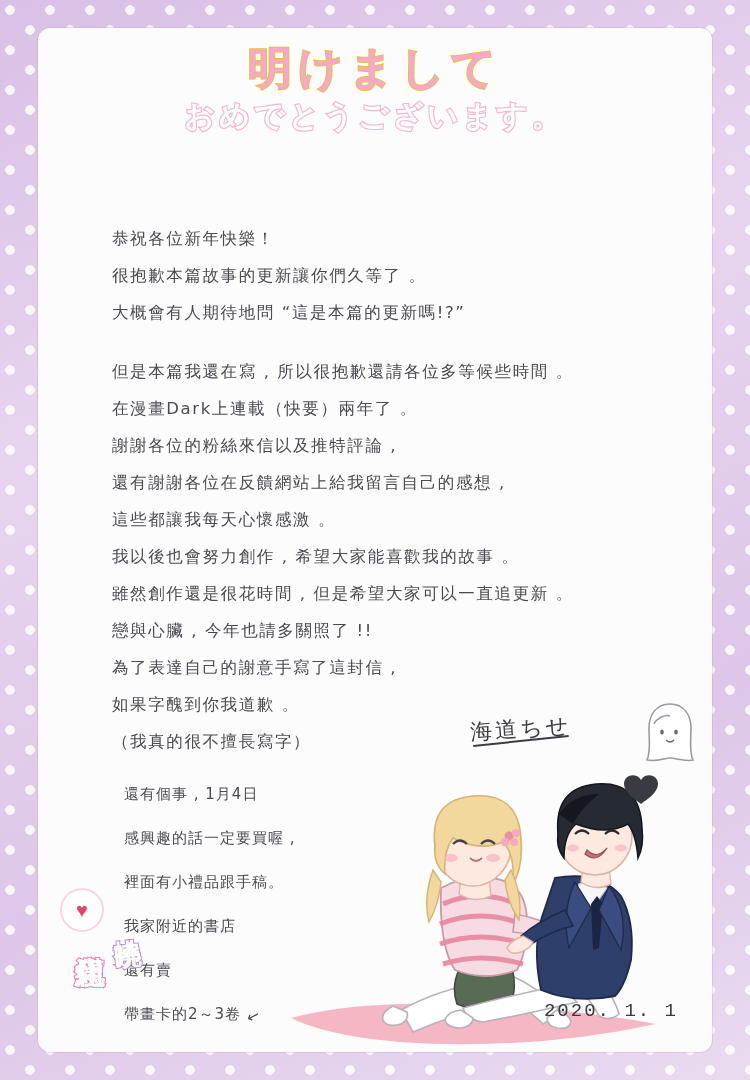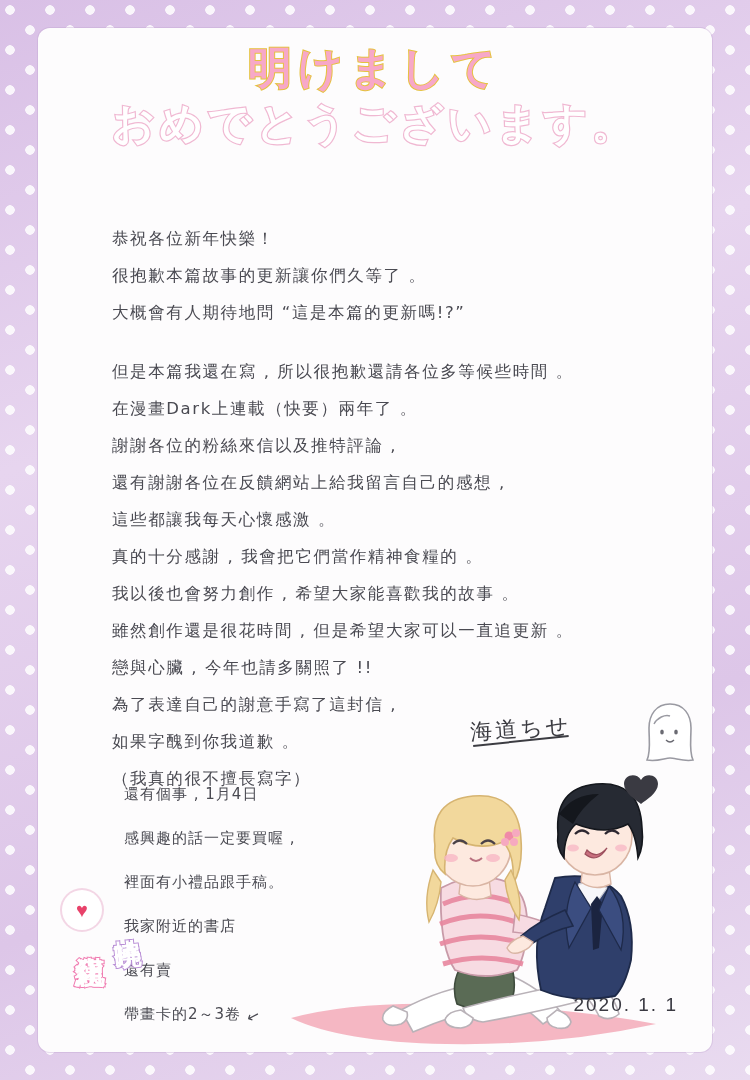--- a/index.html
+++ b/index.html
@@ -55,21 +55,21 @@
     font-weight: bold;
     letter-spacing: 6px;
     color: #f7a8c8;
     -webkit-text-stroke: 2px #e4c23f;
     paint-order: stroke fill;
     text-shadow: 0 0 1px #f1bb53;
     line-height: 1.25;
   }
   .title-line2 {
     font-family: "DejaVu Sans", sans-serif;
-    font-size: 43px;
+    font-size: 30px;
     font-weight: bold;
     letter-spacing: 4px;
     color: #ffffff;
     -webkit-text-stroke: 2.4px #f0b8d2;
     paint-order: stroke fill;
     line-height: 1.25;
     margin-top: 2px;
   }
 
   
@@ -148,22 +148,22 @@
     left: 245px;
     top: 690px;
     width: 420px;
     height: 345px;
   }
 
   
   .date-stamp {
     position: absolute;
     right: 34px;
-    bottom: 36px;
-    font-family: Liberation Sans, sans-serif;
+    bottom: 30px;
+    font-family: Liberation Mono, monospace;
     font-size: 19px;
     letter-spacing: 2px;
     color: #3a3a42;
   }
 
   
   .watermark {
     position: absolute;
     left: 18px;
     bottom: 8px;
@@ -231,21 +231,20 @@
     <div class="letter">
       <p>恭祝各位新年快樂！</p>
       <p>很抱歉本篇故事的更新讓你們久等了 。</p>
       <p>大概會有人期待地問 “這是本篇的更新嗎!?”</p>
       <div class="gap"></div>
       <p>但是本篇我還在寫 , 所以很抱歉還請各位多等候些時間 。</p>
       <p>在漫畫Dark上連載（快要）兩年了 。</p>
       <p>謝謝各位的粉絲來信以及推特評論 ,</p>
       <p>還有謝謝各位在反饋網站上給我留言自己的感想 ,</p>
       <p>這些都讓我每天心懷感激 。</p>
-      <p>真的十分感謝 , 我會把它們當作精神食糧的 。</p>
       <p>我以後也會努力創作 , 希望大家能喜歡我的故事 。</p>
       <p>雖然創作還是很花時間 , 但是希望大家可以一直追更新 。</p>
       <p>戀與心臟 , 今年也請多關照了 !!</p>
       <p>為了表達自己的謝意手寫了這封信 ,</p>
       <p>如果字醜到你我道歉 。</p>
       <p>（我真的很不擅長寫字）</p>
     </div>
 
     <div class="signature">海道ちせ</div>
 

